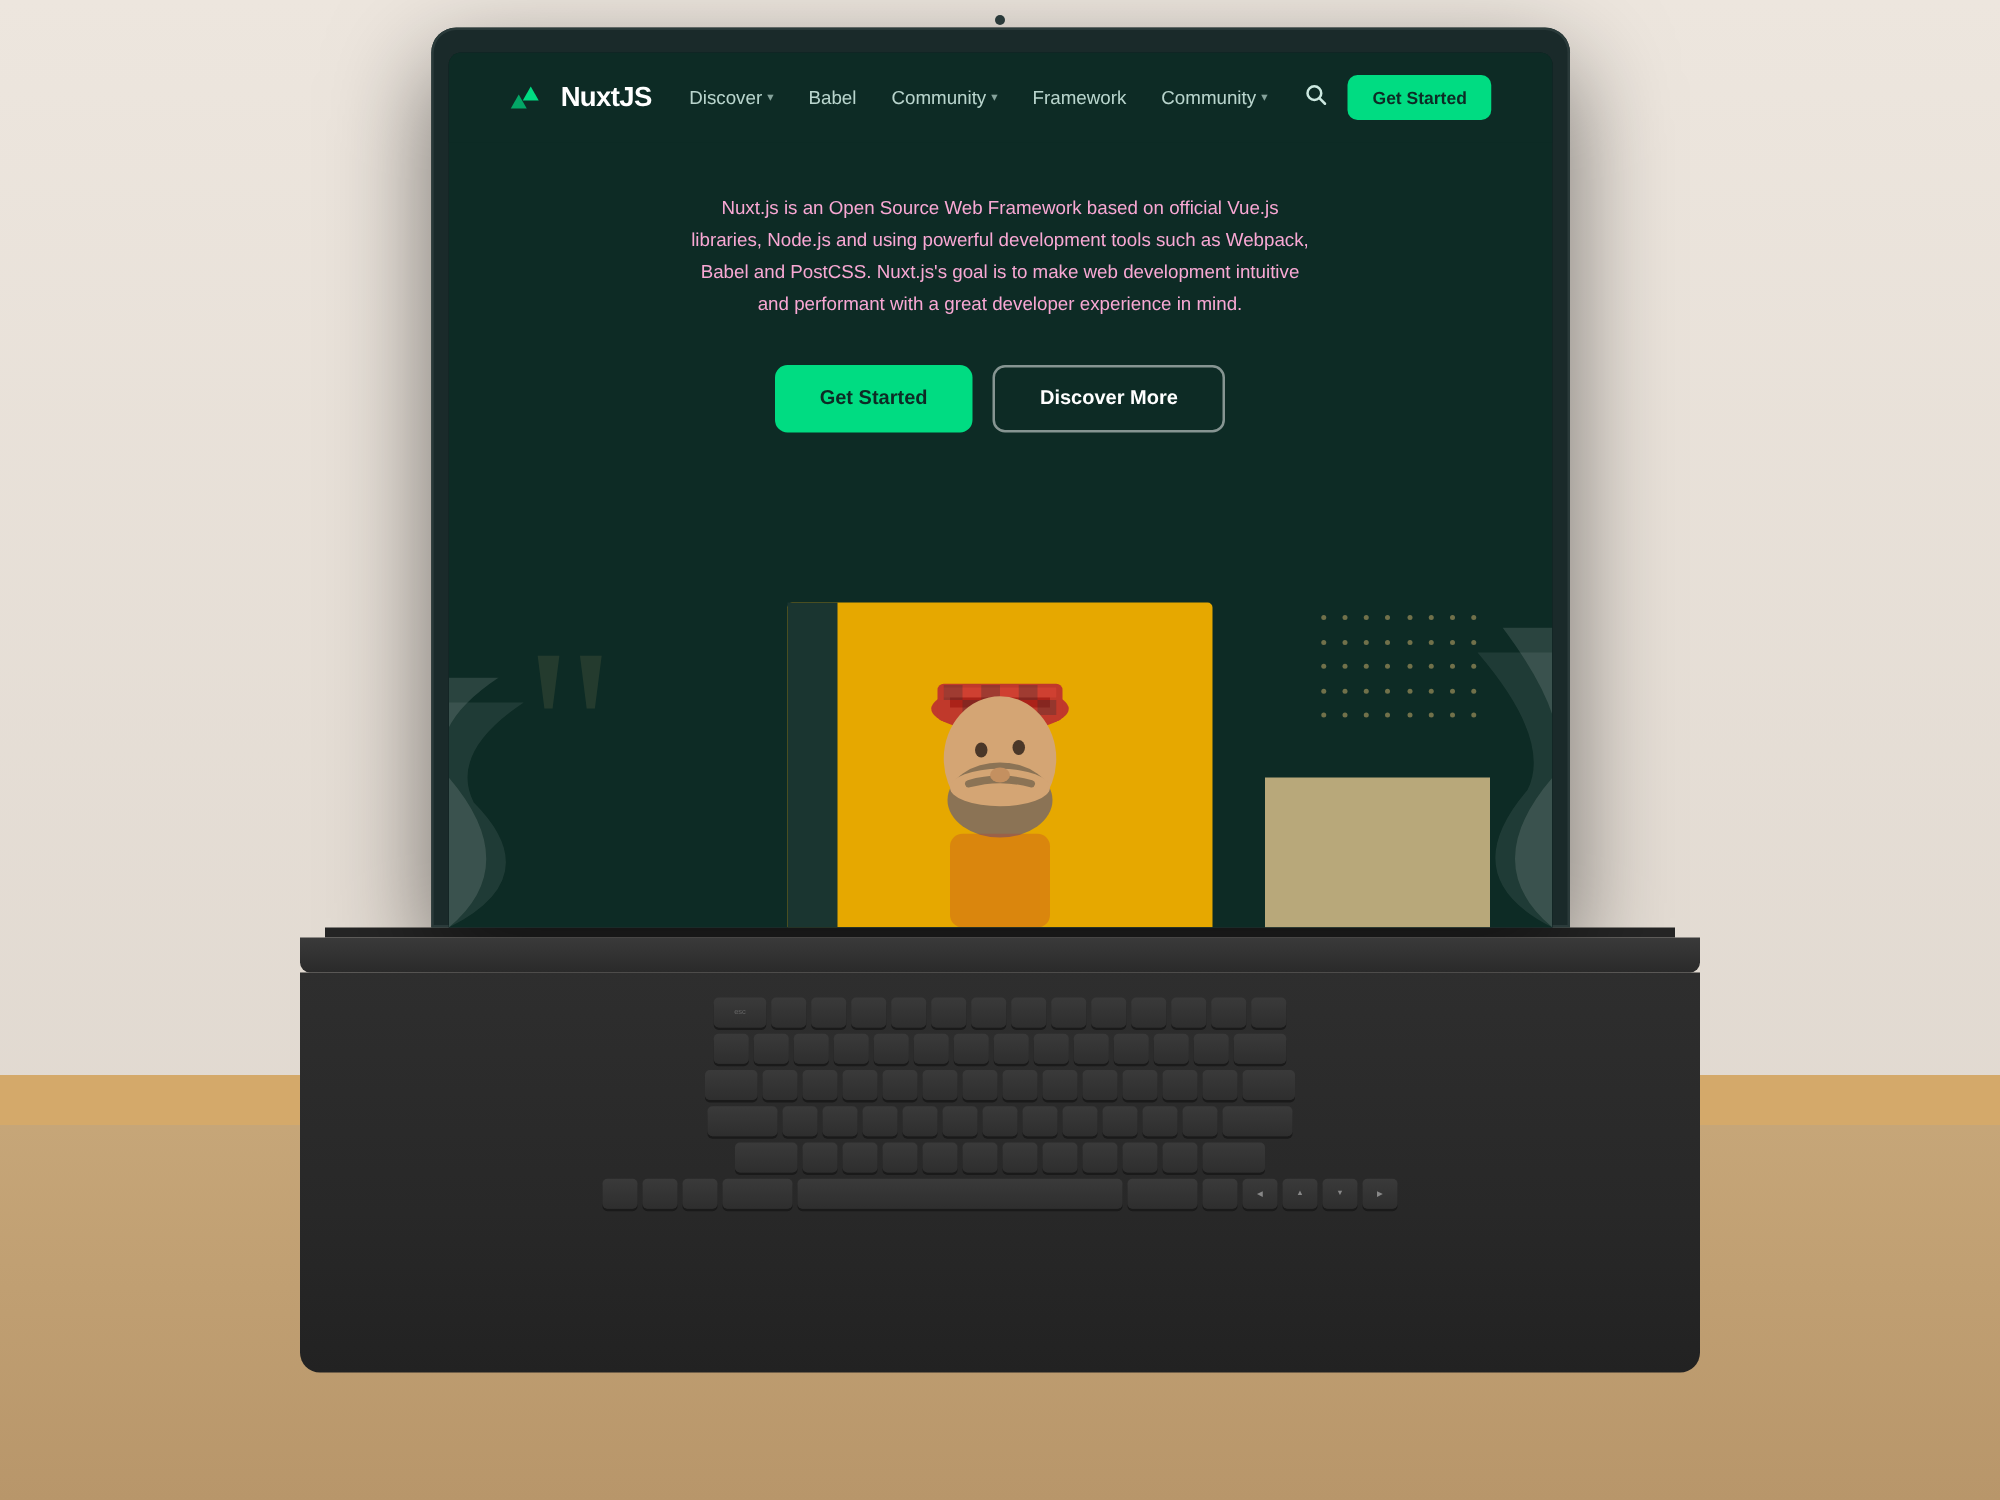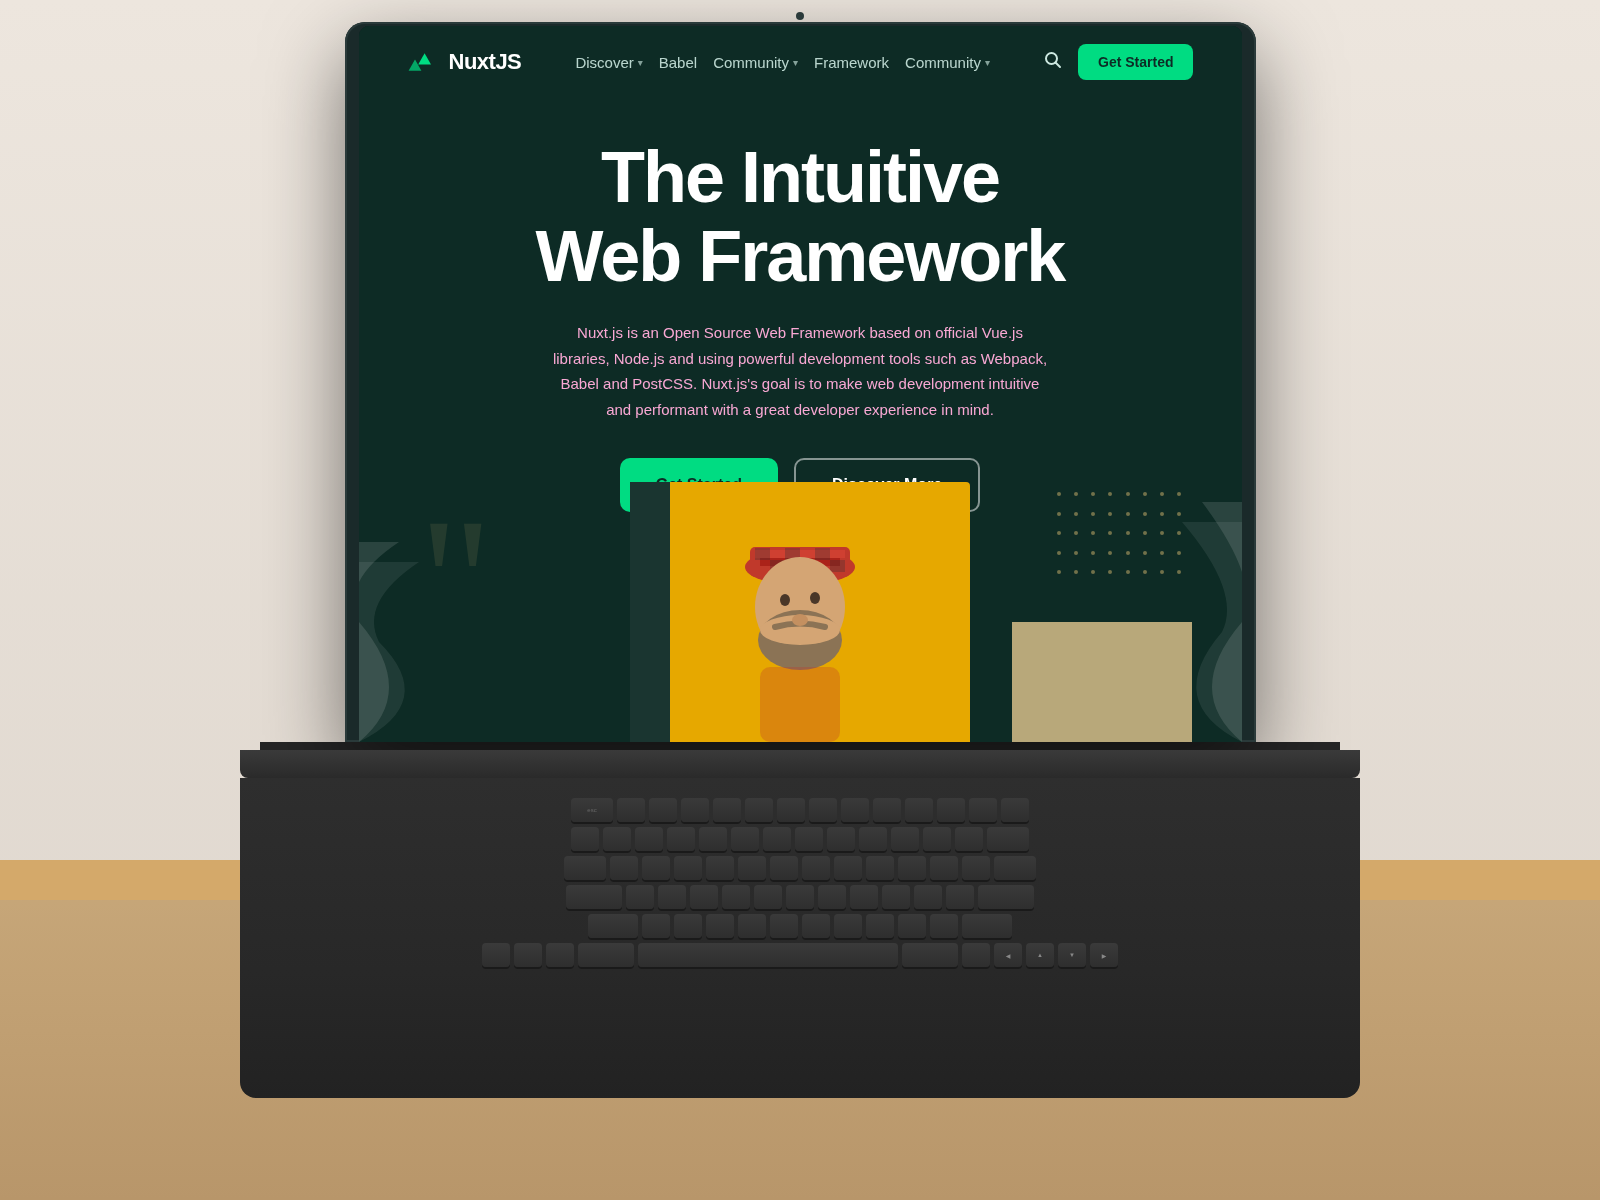--- a/index.html
+++ b/index.html
@@ -47,21 +47,21 @@
       flex-direction: column;
       align-items: center;
       margin-top: -80px;
     }
 
     .laptop-screen-outer {
       width: 911px;
       height: 720px;
       background: #1a2a2a;
       border-radius: 20px 20px 0 0;
-      padding: 4px 14px 0 14px;
+      padding: 20px 14px 0 14px;
       box-shadow: 0 30px 80px rgba(0,0,0,0.5), inset 0 0 0 2px #2a3a3a;
       position: relative;
     }
 
     .laptop-screen-bezel {
       width: 100%;
       height: 100%;
       background: #0f1f1f;
       border-radius: 10px 10px 0 0;
       overflow: hidden;
@@ -168,21 +168,21 @@
     .logo-text {
       font-size: 22px;
       font-weight: 700;
       color: #ffffff;
       letter-spacing: -0.5px;
     }
 
     .nav-links {
       display: flex;
       align-items: center;
-      gap: 16px;
+      gap: 28px;
     }
 
     .nav-link {
       font-size: 15px;
       color: #cce8e0;
       cursor: pointer;
       display: flex;
       align-items: center;
       gap: 4px;
       opacity: 0.9;
@@ -419,24 +419,20 @@
               <svg width="18" height="18" viewBox="0 0 18 18" fill="none">
                 <circle cx="7.5" cy="7.5" r="5.5" stroke="#cce8e0" stroke-width="2"></circle>
                 <line x1="11.5" y1="11.5" x2="16" y2="16" stroke="#cce8e0" stroke-width="2" stroke-linecap="round"></line>
               </svg>
             </span>
             <button class="btn-get-started-nav">Get Started</button>
           </div>
         </nav>
 
         <div class="hero">
-          <h1 class="hero-title">
-            <span>The Intuitive</span><br>
-            <span>Web Framework</span>
-          </h1>
           <p class="hero-subtitle">Nuxt.js is an Open Source Web Framework based on official Vue.js libraries, Node.js and using powerful development tools such as Webpack, Babel and PostCSS. Nuxt.js's goal is to make web development intuitive and performant with a great developer experience in mind.</p>
           <div class="hero-buttons">
             <button class="btn-primary">Get Started</button>
             <button class="btn-secondary">Discover More</button>
           </div>
 
           <div class="deco-quote">
             <svg viewBox="0 0 160 160" width="160" height="160">
               <text x="0" y="140" font-size="180" fill="rgba(180,160,100,0.35)" font-family="Georgia, serif">"</text>
             </svg>

